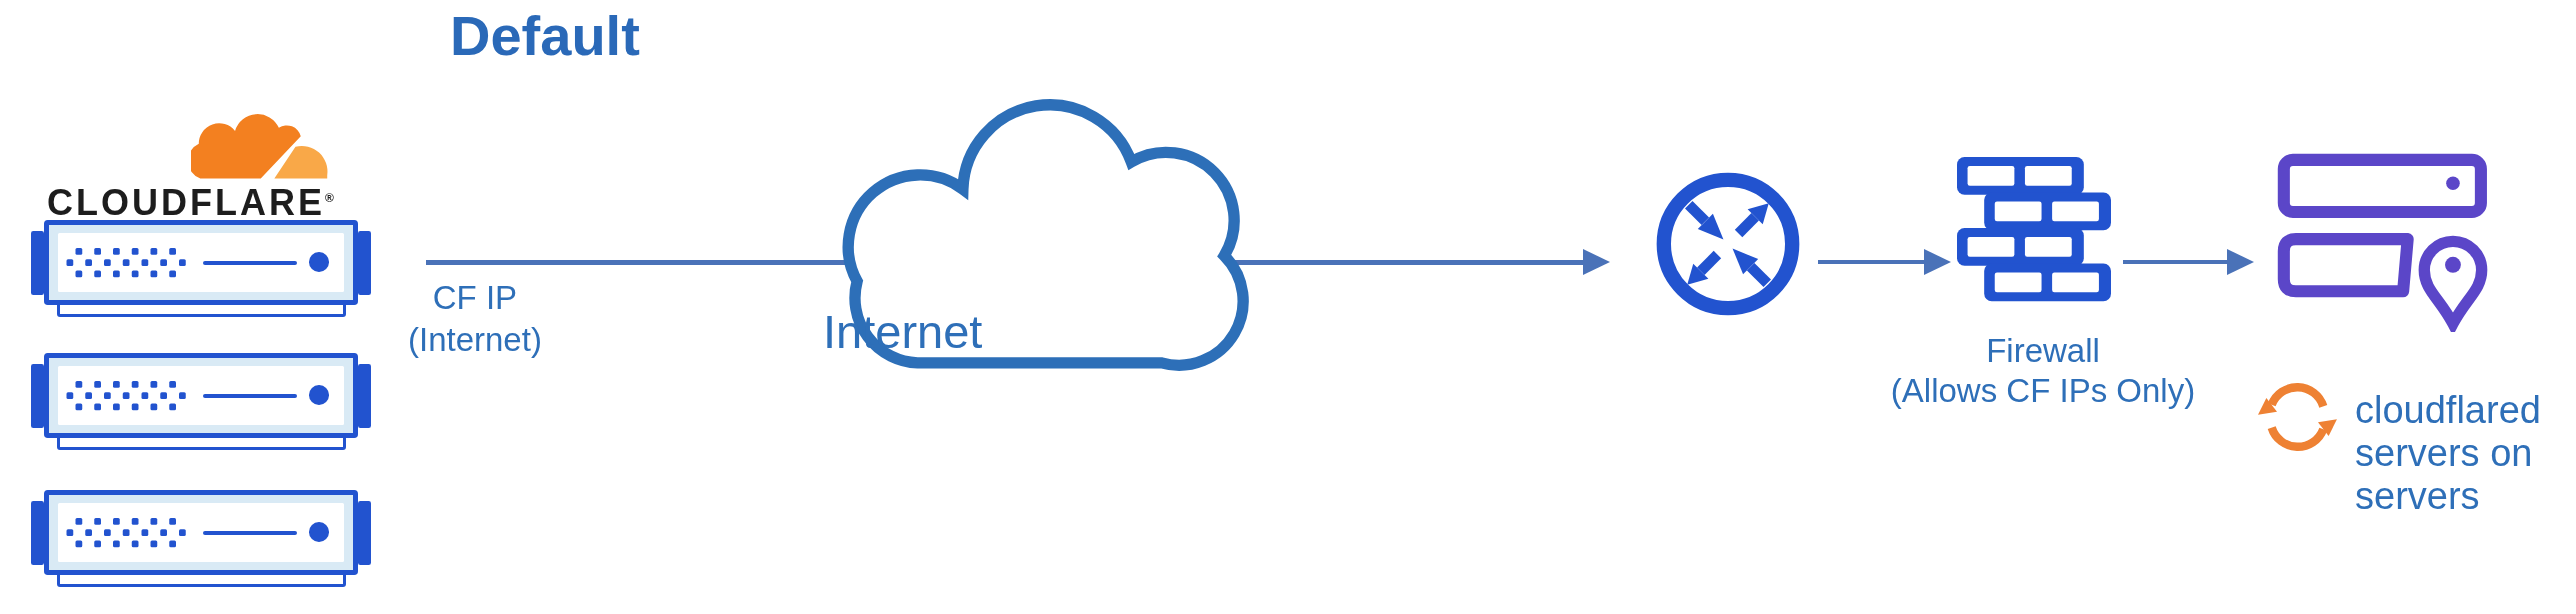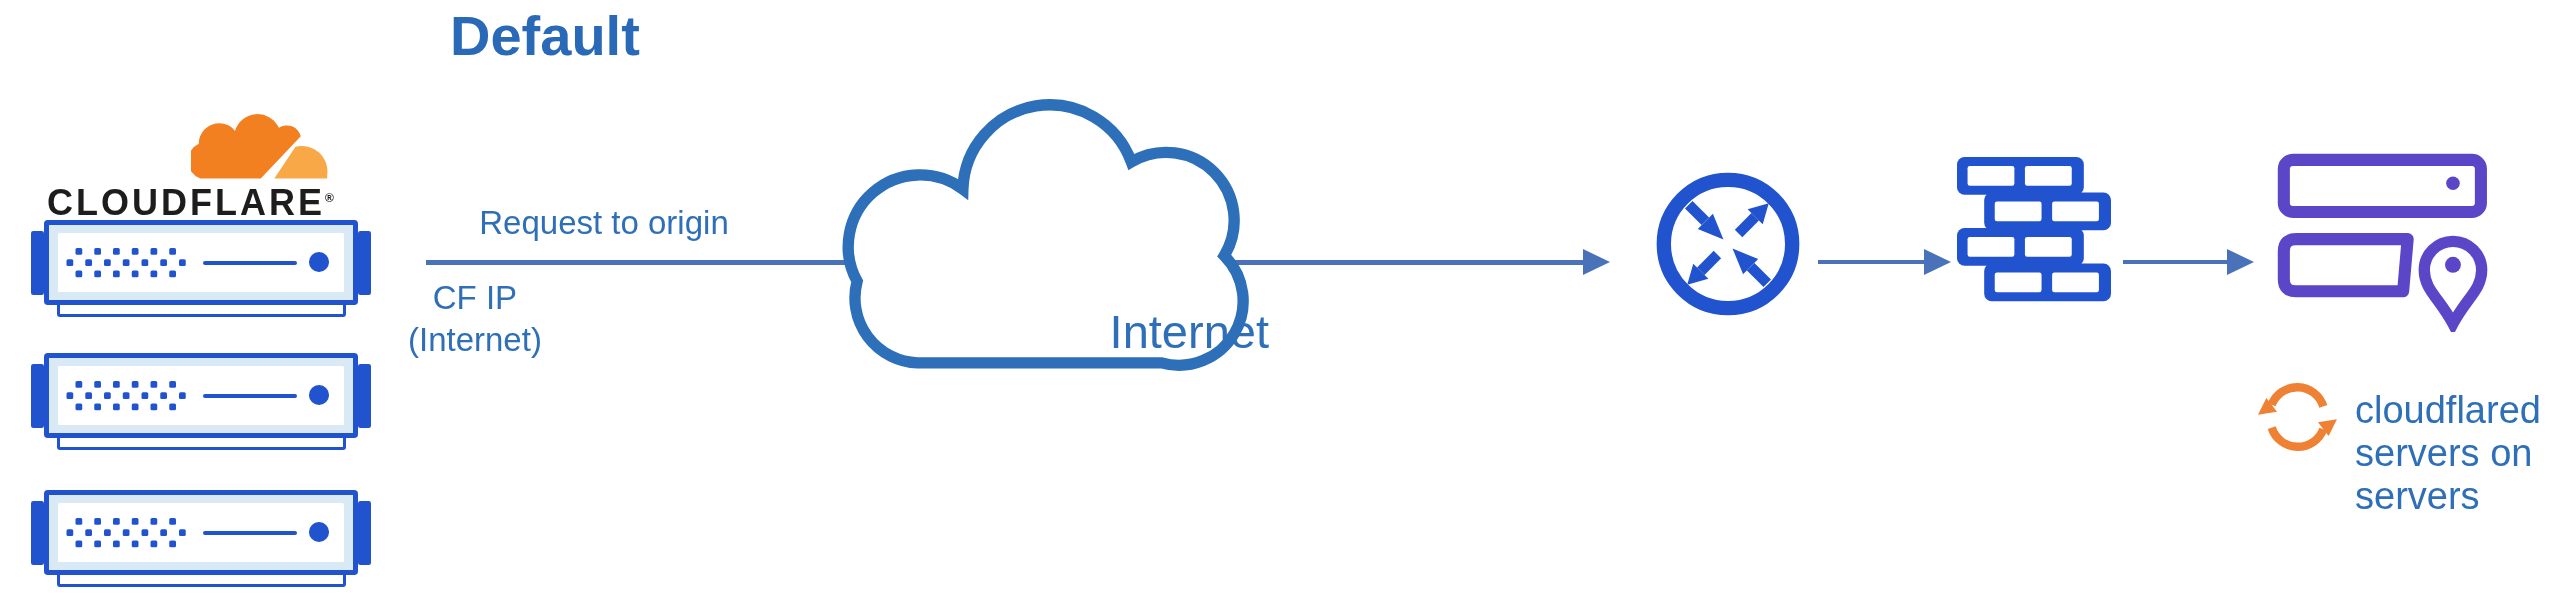--- a/index.html
+++ b/index.html
@@ -9,21 +9,21 @@
   }
   .abs{position:absolute;}
   .title{
     font-size:56px;font-weight:700;color:var(--title-blue,#2a69b8);
     letter-spacing:0px;white-space:nowrap;
   }
   .label{
     color:var(--label-blue,#2e6fb8);font-size:33px;line-height:1.22;white-space:nowrap;
   }
   .label.center{text-align:center;}
-  .internet-label{font-size:47px;text-align:right;}
+  .internet-label{font-size:47px;text-align:left;}
   .wordmark{
     font-size:36px;font-weight:800;letter-spacing:3px;color:var(--wordmark-ink,#1d1d1d);
     white-space:nowrap;
   }
   .wordmark sup{font-size:12px;letter-spacing:0;vertical-align:super;}
   
   .conn{background:var(--arrow-blue,#4a72b8);height:4.5px;z-index:1;}
   .arrowhead{
     width:0;height:0;z-index:1;
     border-top:13px solid transparent;border-bottom:13px solid transparent;
@@ -155,21 +155,20 @@
       <div class="hline"></div>
         <div class="led"></div>
     </div>
   </div>
 
   <div class="abs label" style="left:408px;top:277px;line-height:42px;text-align:center;">
     <div>CF IP</div>
     <div>(Internet)</div>
   </div>
 
-  <div class="abs label center" style="left:426px;top:203px;width:356px;">Request to origin</div>
 
   <div class="abs conn" style="left:426px;top:260px;width:1157px;"></div>
   <div class="abs arrowhead" style="left:1583px;top:249px;"></div>
 
   <svg class="abs" style="left:823px;top:97px;z-index:2;" width="446" height="278" viewBox="0 0 590 368">
     <path class="cloud-path" d="M 125 352 L 448 352
       A 85 85 0 0 0 531 210
       A 90 90 0 0 0 408 86
       A 115 115 0 0 0 185 122
       A 95 95 0 0 0 45 244
@@ -201,20 +200,24 @@
     <rect class="fw-band" x="36" y="141" width="168" height="50" rx="10"></rect>
     <rect class="fw-hole" x="14" y="12" width="62" height="26" rx="3"></rect>
     <rect class="fw-hole" x="90" y="12" width="62" height="26" rx="3"></rect>
     <rect class="fw-hole" x="50" y="59" width="62" height="26" rx="3"></rect>
     <rect class="fw-hole" x="126" y="59" width="62" height="26" rx="3"></rect>
     <rect class="fw-hole" x="14" y="106" width="62" height="26" rx="3"></rect>
     <rect class="fw-hole" x="90" y="106" width="62" height="26" rx="3"></rect>
     <rect class="fw-hole" x="50" y="153" width="62" height="26" rx="3"></rect>
     <rect class="fw-hole" x="126" y="153" width="62" height="26" rx="3"></rect>
   </svg>
+  <div class="abs label center" style="left:1869px;top:331px;width:348px;line-height:40px;">
+    <div>Firewall</div>
+    <div>(Allows CF IPs Only)</div>
+  </div>
 
   <div class="abs conn" style="left:2123px;top:260px;width:104px;height:3.8px;"></div>
   <div class="abs arrowhead" style="left:2227px;top:249px;"></div>
 
   <svg class="abs" style="left:2270px;top:147px;" width="227" height="185" viewBox="0 0 300 245">
     <rect class="origin-stroke" x="18" y="17" width="261" height="69" rx="12"></rect>
     <circle class="origin-dot" cx="242" cy="48" r="9"></circle>
     <path class="origin-stroke" style="stroke-linejoin:round" d="M 182 122 L 34 122 Q 18 122 18 138 L 18 175 Q 18 191 34 191 L 176 191 L 182 122 Z"></path>
     <g>
       <path class="pin-casing" d="M 242 125 a 38 38 0 0 1 38 38 c 0 26 -20 37 -38 71 c -18 -34 -38 -45 -38 -71 a 38 38 0 0 1 38 -38 Z"></path>

